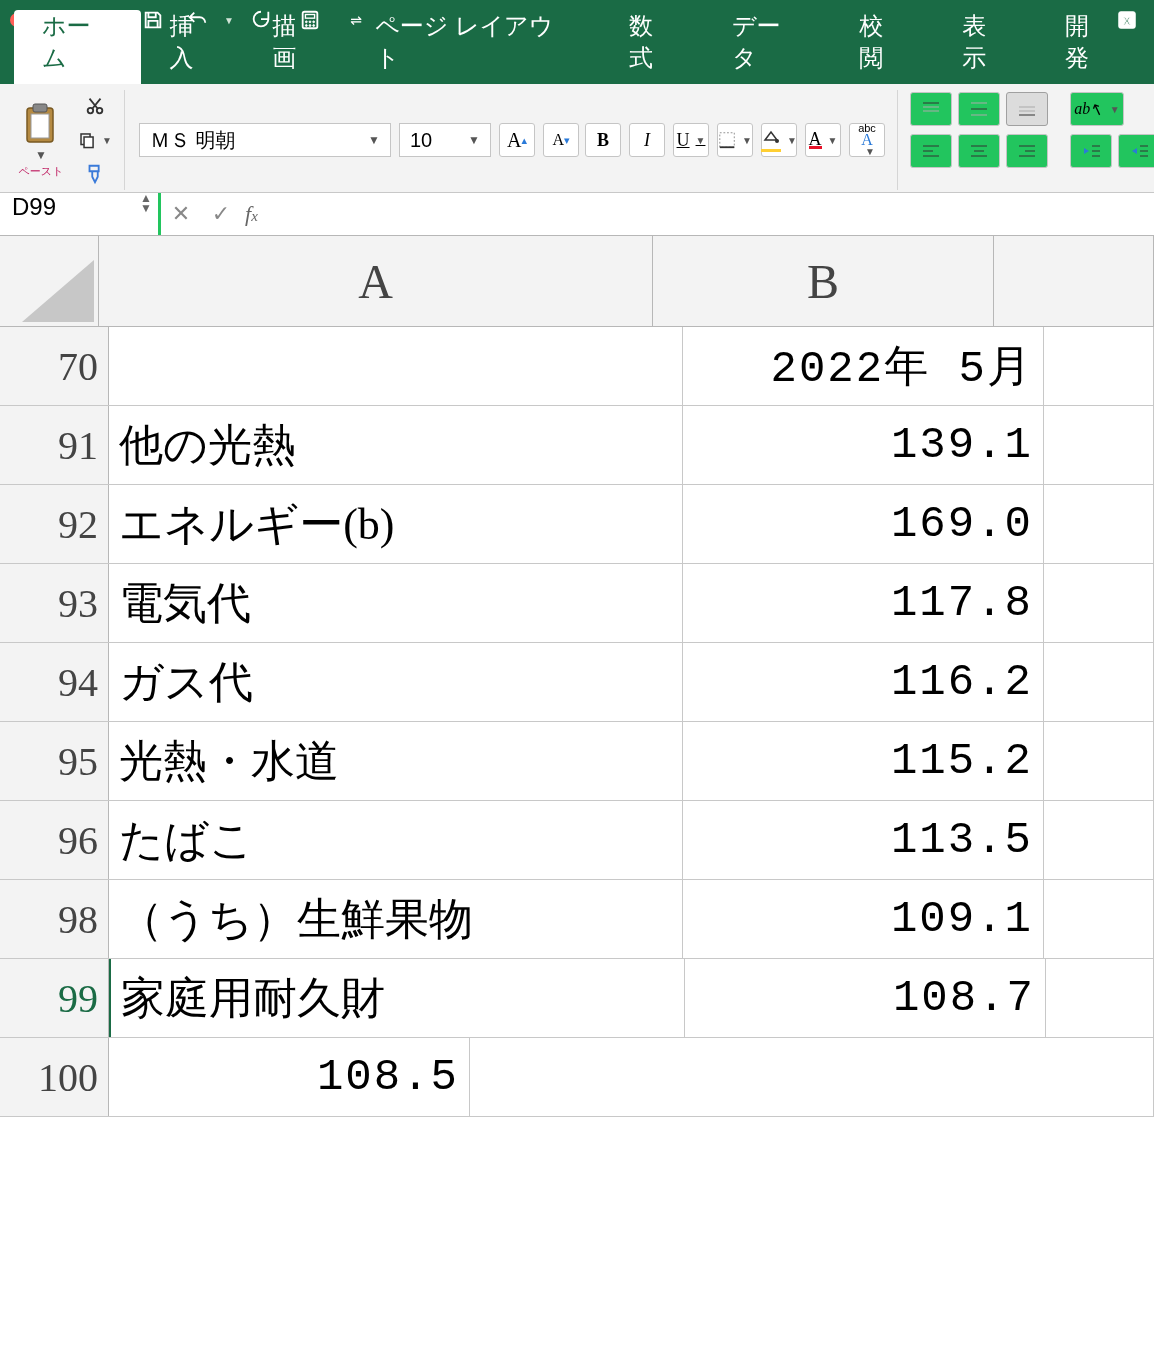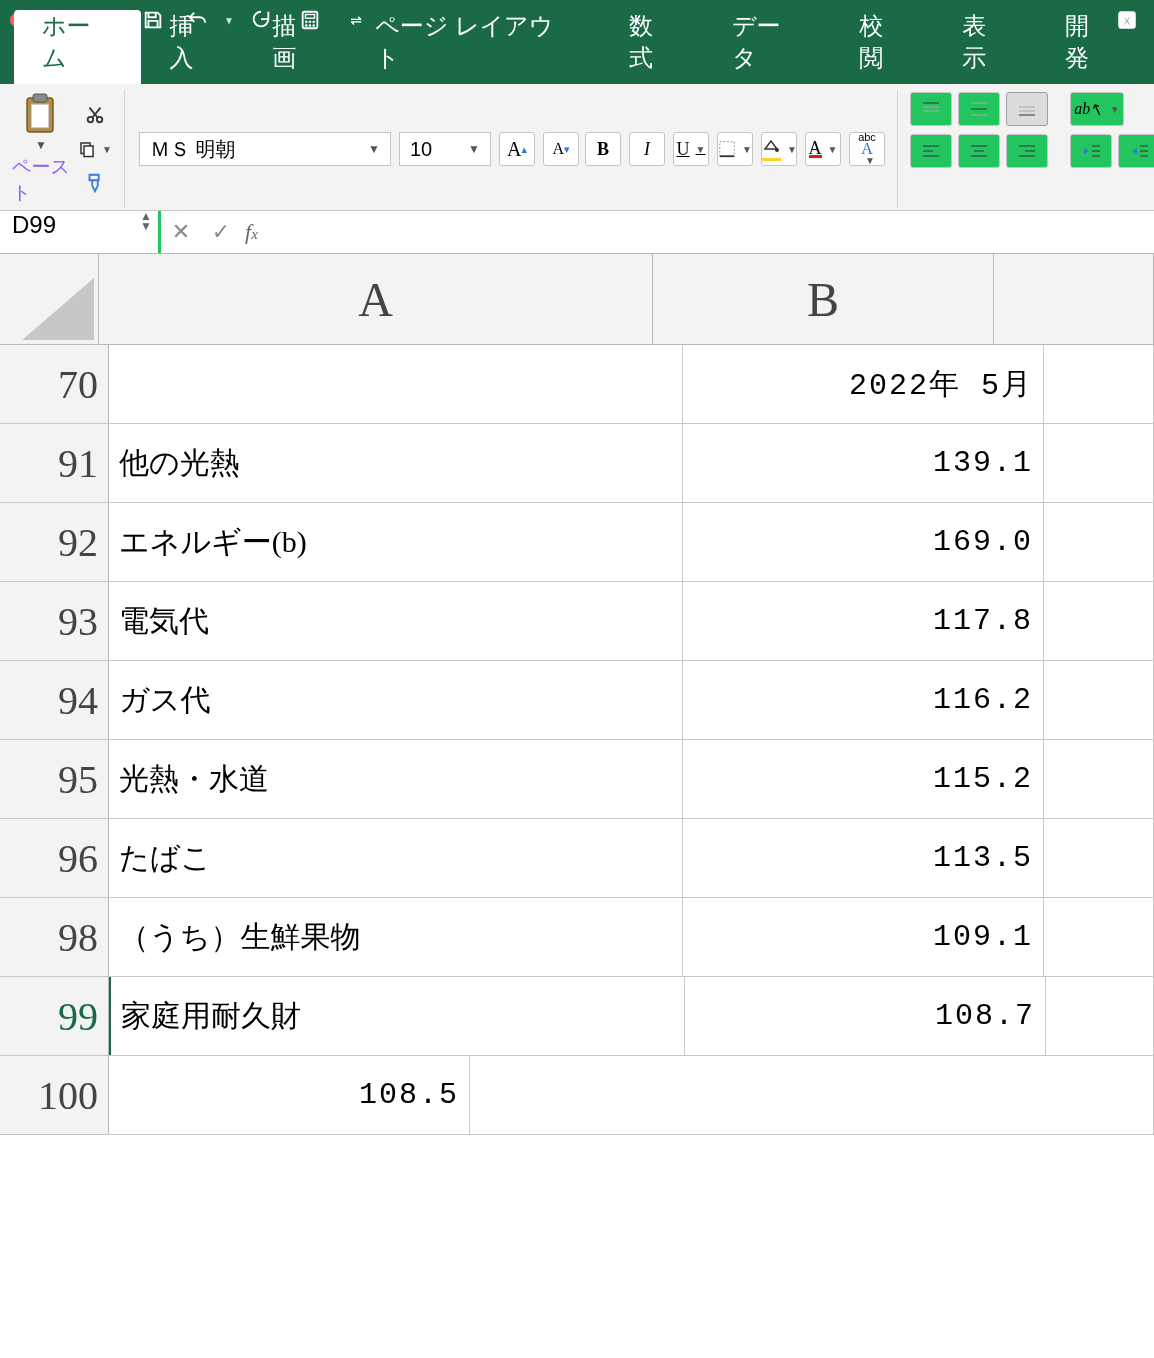--- a/index.html
+++ b/index.html
@@ -92,21 +92,21 @@
     font-size: 20px; padding: 0 10px; display:flex; align-items:center;
     gap:12px; cursor:pointer;
   }
   .caret { font-size:12px; color:#555; }
 
   .paste-big {
     width:58px; display:flex; flex-direction:column; align-items:center; gap:2px;
     cursor:pointer;
   }
   .paste-big svg { width:40px; height:44px; }
-  .paste-label { font-size:19px; color:#8b5cf6; }
+  .paste-label { font-size:11px; color:#be185d; }
 
   .icon-stack { display:flex; flex-direction:column; gap:6px; }
   .icon-stack .mini {
     width:34px; height:28px; display:flex; align-items:center; justify-content:center;
     cursor:pointer;
   }
 
   .align-group {
     display:flex; flex-direction:column; gap:8px; padding:2px 12px 2px 0;
   }
@@ -161,21 +161,21 @@
     display:flex; align-items:center; justify-content:flex-end;
     padding-right:10px;
     font-family: Georgia,'Times New Roman',serif;
     font-size:40px; color:#444;
   }
   .rowhead.active { color:#1a6b45; font-weight:500; }
   .cell {
     border-right:1px solid #c8c8c8;
     display:flex; align-items:center;
     font-family: "MS Mincho","Hiragino Mincho ProN","Yu Mincho",serif;
-    font-size:30px;
+    font-size:44px;
     padding:0 10px;
   }
   .cellA { width:553px; justify-content:flex-start; }
   .cellA.sel-edge { border-left:2px solid #1a6b45; }
   .cellB { width:340px; justify-content:flex-end; font-variant-numeric: tabular-nums; letter-spacing:2px;}
   .cellRest { flex:1; }
   .num { font-family: "MS Mincho","Courier New",monospace; }
 
   
   .triangle-down::after{content:"▼"; font-size:10px; color:#555; margin-left:6px;}

